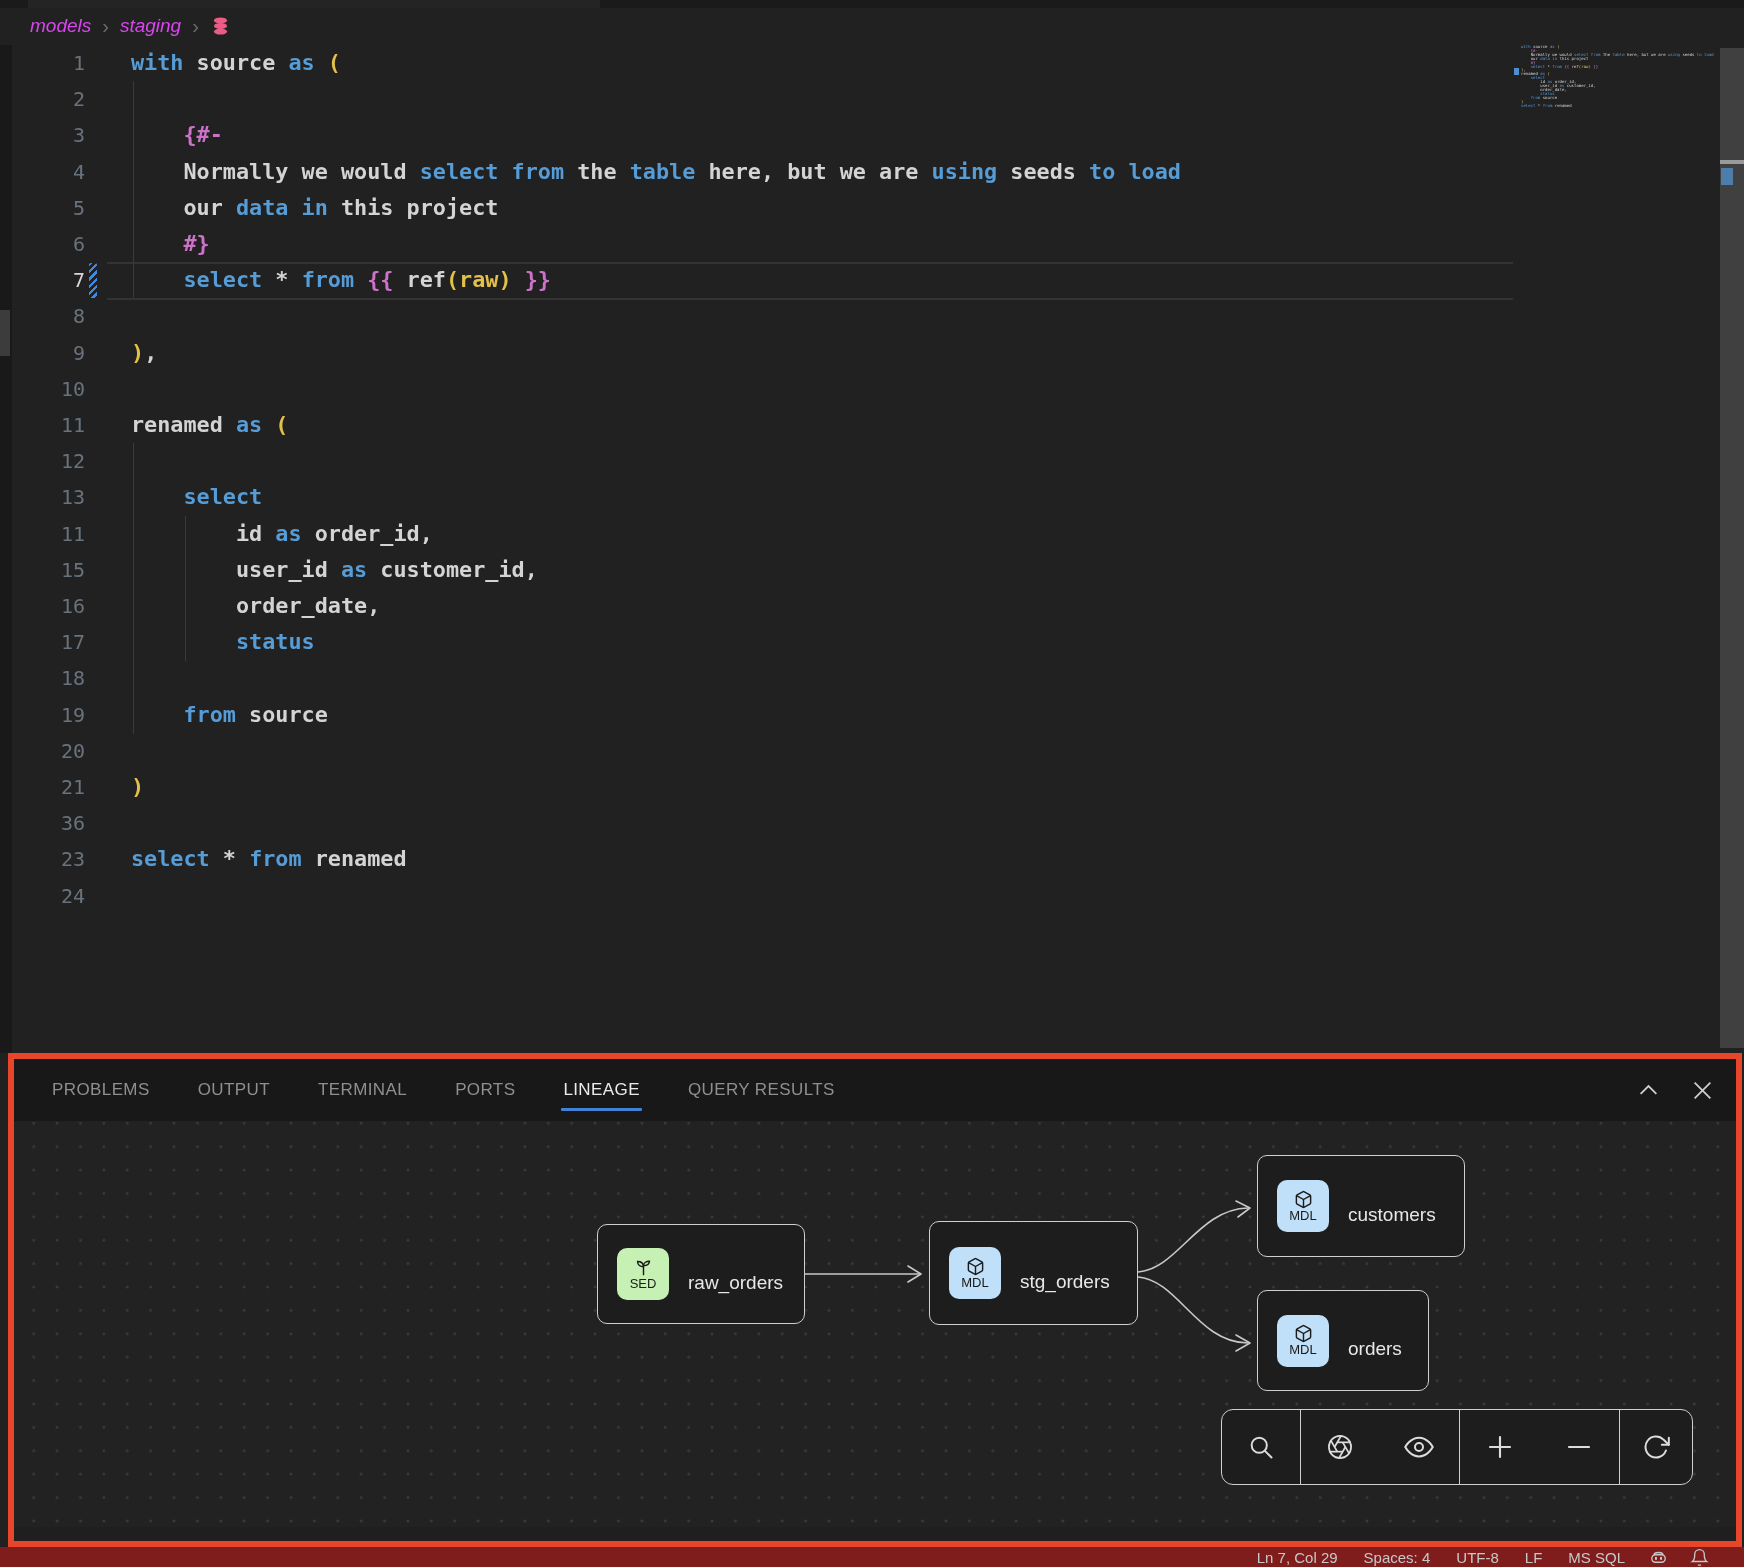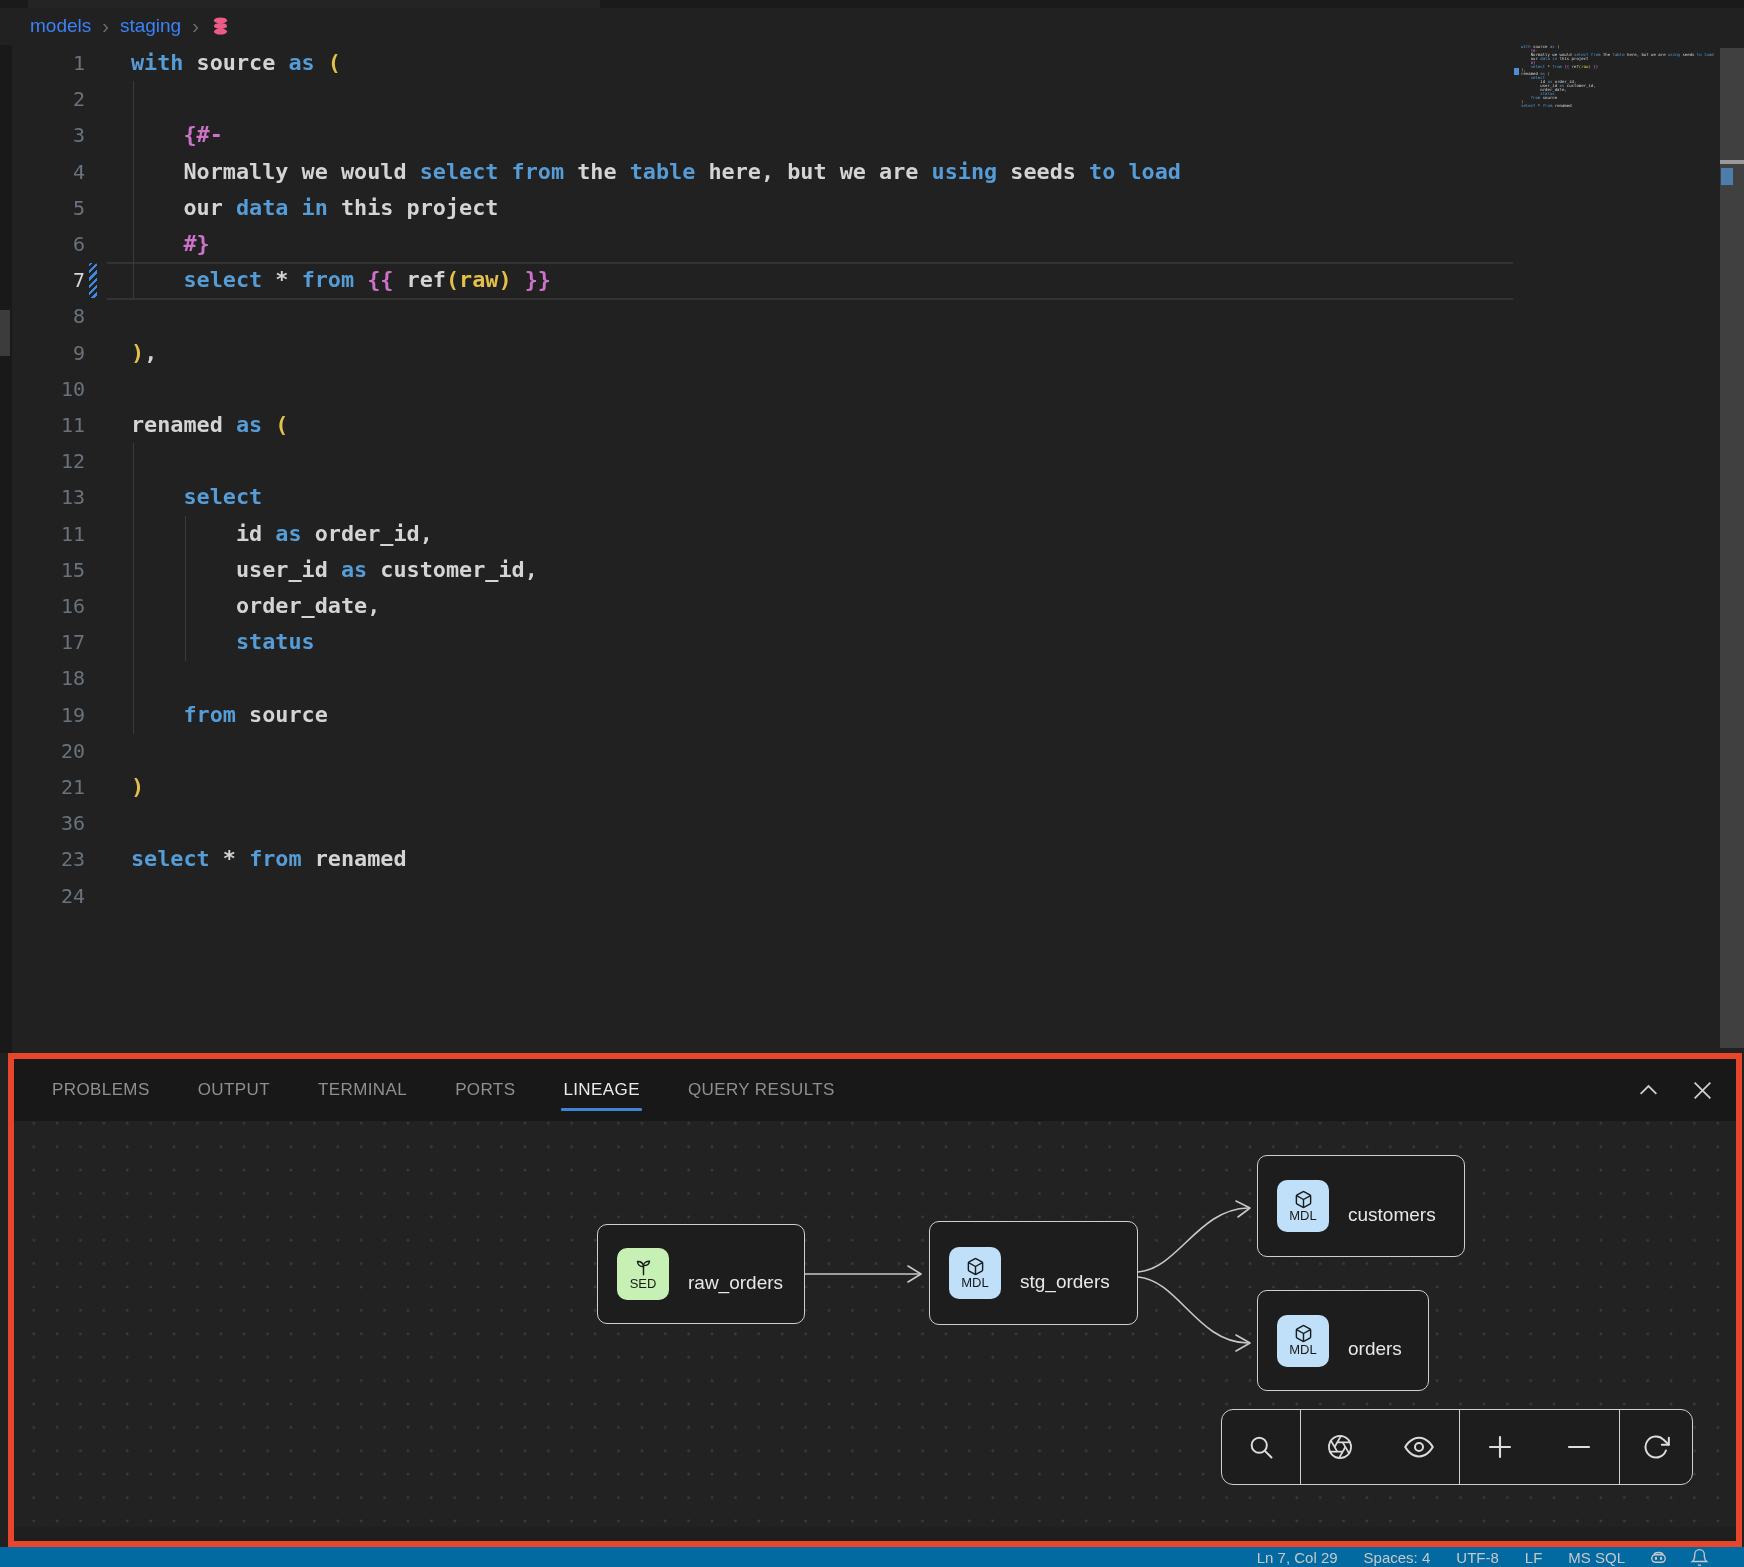--- a/index.html
+++ b/index.html
@@ -6,21 +6,21 @@
   #screen{position:relative;width:1744px;height:1567px;background:#212121;overflow:hidden;
     font-family:"Liberation Sans",sans-serif;}
 
   
   .top-strip{position:absolute;left:0;top:0;width:100%;height:8px;background:#1a1a1a;}
   .active-tab-seg{position:absolute;left:28px;top:0;width:572px;height:8px;background:#242424;}
 
   
   .breadcrumb{position:absolute;left:30px;top:8px;height:36px;display:flex;align-items:center;gap:11px;
     color:#b0b0b0;font-size:19px;}
-  .crumb{color:#3b82f6;}
+  .crumb{color:#d946ef;font-style:italic;}
   .crumb-sep{color:#6e6e6e;font-size:20px;}
   .crumb-file{color:#bdbdbd;display:flex;align-items:center;gap:8px;}
 
   
   .editor{position:absolute;left:0;top:45px;width:1744px;height:1008px;}
   .left-strip{position:absolute;left:0;top:0;width:12px;height:100%;background:#191919;}
   .left-strip-block{position:absolute;left:0;top:265px;width:10px;height:46px;background:#3c3c3c;}
   #gutter{position:absolute;left:12px;top:0;width:73px;}
   #gutter .ln{position:absolute;right:0;width:73px;text-align:right;
     font-family:"DejaVu Sans Mono",monospace;font-size:20px;line-height:36.2px;color:#6a737d;}
@@ -71,21 +71,21 @@
   .badge.model{background:var(--badge_blue);}
   .badge .b-label{font-size:13px;line-height:14px;color:#1b1b1b;}
   .badge svg{display:block;}
   .lin-toolbar{position:absolute;left:1207px;top:288px;width:472px;height:76px;box-sizing:border-box;
     border:1.5px solid #cfcfcf;border-radius:12px;background:#1d1d1d;display:flex;}
   .lt-group{display:flex;align-items:center;justify-content:space-around;height:100%;}
   .lt-group + .lt-group{border-left:1.5px solid #cfcfcf;}
   .lt-btn{width:56px;height:56px;display:flex;align-items:center;justify-content:center;color:#dcdcdc;cursor:pointer;}
 
   
-  .statusbar{position:absolute;left:0;top:1547px;width:1744px;height:20px;background:#0369a1;
+  .statusbar{position:absolute;left:0;top:1547px;width:1744px;height:20px;background:#7f1d1d;
     display:flex;align-items:center;justify-content:flex-end;padding-right:24px;box-sizing:border-box;}
   .sb-item{font-size:15px;color:#c8c8c8;padding:0 13px;cursor:pointer;white-space:nowrap;}
   .sb-icon{color:#c8c8c8;padding:0 11px;cursor:pointer;display:flex;align-items:center;}
 </style>
 </head>
 <body>
 
 <div id="screen">
 
   <div class="top-strip">

